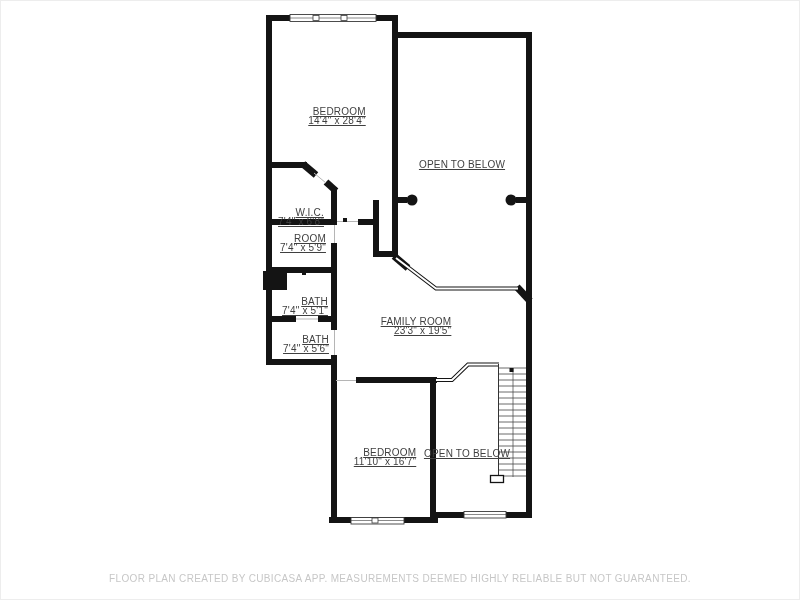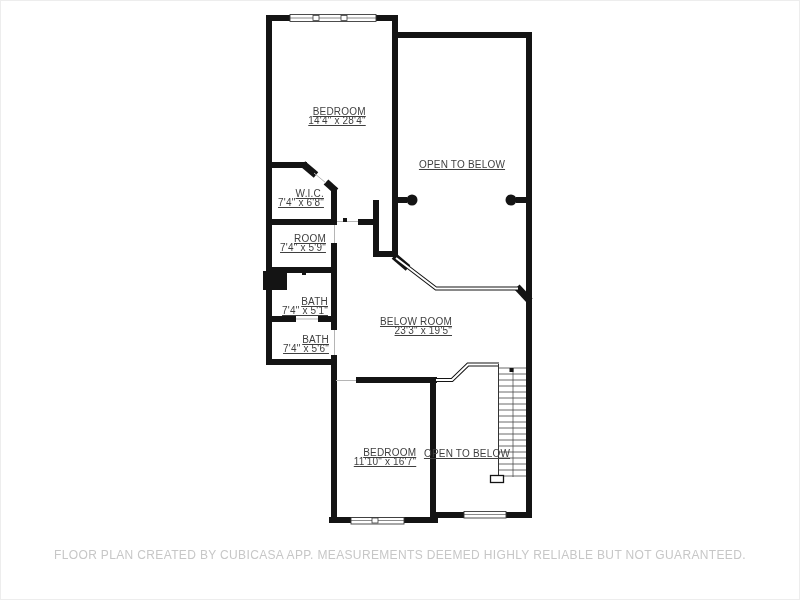--- a/index.html
+++ b/index.html
@@ -10,22 +10,22 @@
   }
   .plan-svg{position:absolute;left:0;top:0;}
   .room-label{
     position:absolute;transform:translateX(-50%);text-align:right;
     color:#3f3f3f;font-size:10px;line-height:9px;letter-spacing:.2px;
     white-space:nowrap;
     text-decoration:underline;
   }
   .room-label .dims:empty{display:none;}
   .footer-note{
-    position:absolute;left:50%;top:548px;transform:translateX(-50%);
-    color:#c7c7c7;font-size:12px;letter-spacing:.35px;white-space:nowrap;
+    position:absolute;left:50%;top:573px;transform:translateX(-50%);
+    color:#c7c7c7;font-size:10px;letter-spacing:.35px;white-space:nowrap;
   }
 </style>
 </head>
 <body>
 
 <div class="canvas">
 
   <svg class="plan-svg" width="800" height="600" viewBox="0 0 800 600">
 
     <g fill="#141414">
@@ -140,42 +140,42 @@
   <div class="room-label" style="left:337px;top:107px">
     <div class="name">BEDROOM</div>
     <div class="dims">14'4" x 28'4"</div>
   </div>
 
   <div class="room-label" style="left:462px;top:160px">
     <div class="name">OPEN TO BELOW</div>
 
   </div>
 
-  <div class="room-label" style="left:301px;top:189px">
+  <div class="room-label" style="left:301px;top:208px">
     <div class="name">W.I.C.</div>
     <div class="dims">7'4" x 6'8"</div>
   </div>
 
   <div class="room-label" style="left:303px;top:234px">
     <div class="name">ROOM</div>
     <div class="dims">7'4" x 5'9"</div>
   </div>
 
   <div class="room-label" style="left:305px;top:297px">
     <div class="name">BATH</div>
     <div class="dims">7'4" x 5'1"</div>
   </div>
 
   <div class="room-label" style="left:306px;top:335px">
     <div class="name">BATH</div>
     <div class="dims">7'4" x 5'6"</div>
   </div>
 
   <div class="room-label" style="left:416px;top:317px">
-    <div class="name">BELOW ROOM</div>
+    <div class="name">FAMILY ROOM</div>
     <div class="dims">23'3" x 19'5"</div>
   </div>
 
   <div class="room-label" style="left:385px;top:448px">
     <div class="name">BEDROOM</div>
     <div class="dims">11'10" x 16'7"</div>
   </div>
 
   <div class="room-label" style="left:467px;top:449px">
     <div class="name">OPEN TO BELOW</div>

